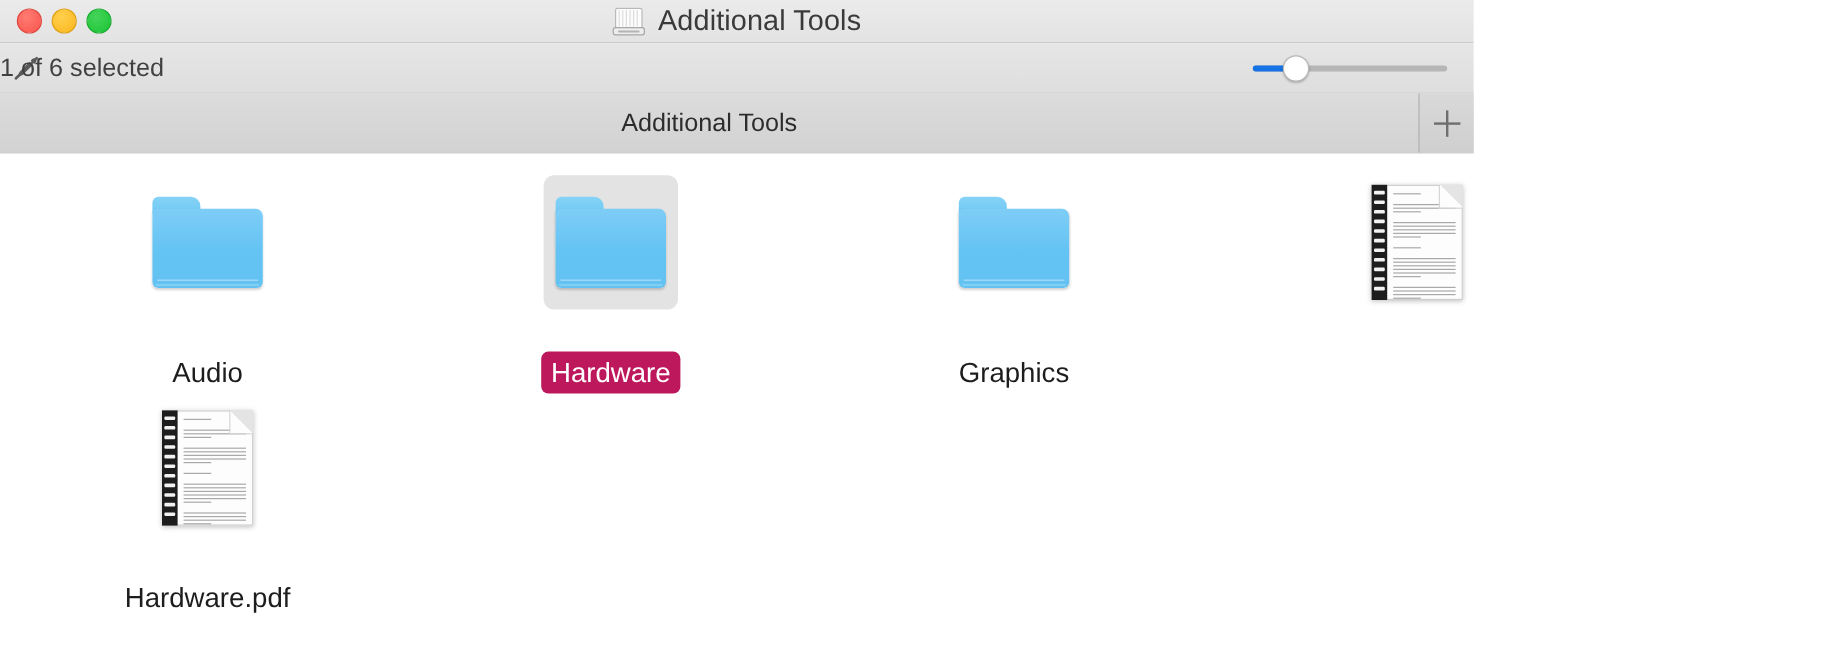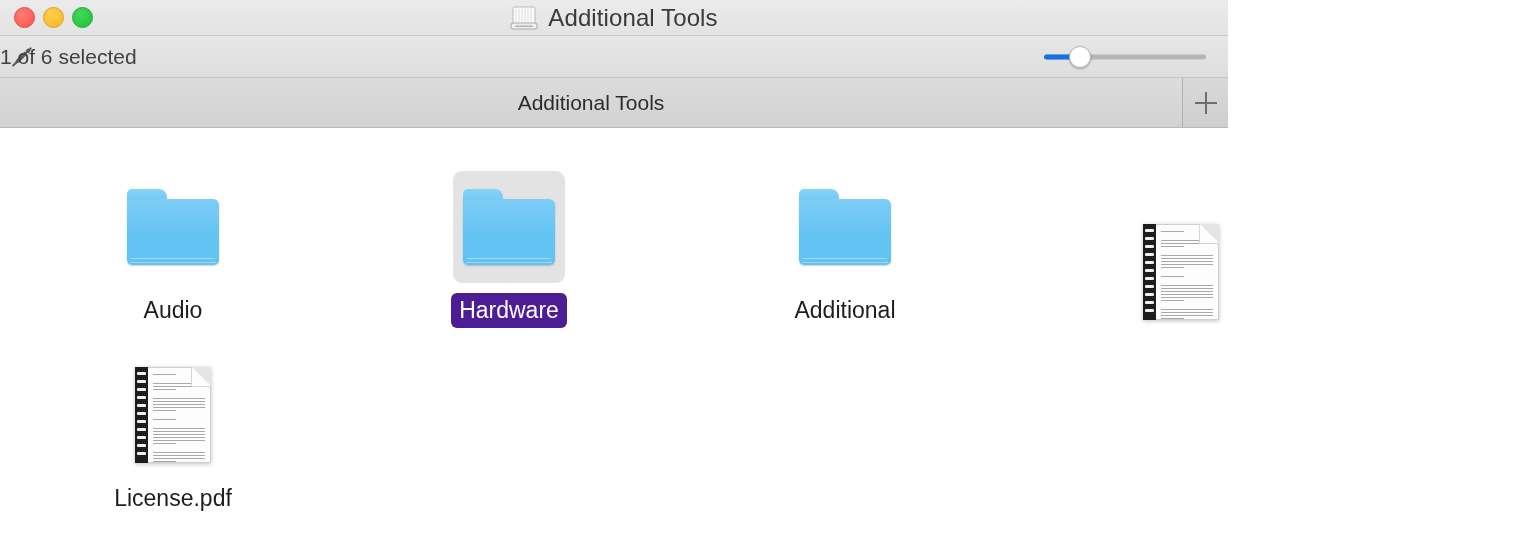--- a/index.html
+++ b/index.html
@@ -85,32 +85,32 @@
   
   .content{ flex:1; background:#ffffff; position:relative; padding:12px 0 0 0; overflow:hidden; }
   .grid{
     display:grid;
     grid-template-columns:repeat(4,336px);
     grid-auto-rows:188px;
     padding-left:5px;
   }
   .item{
     width:336px; display:flex; flex-direction:column; align-items:center;
-    justify-content:flex-end; padding-top:6px;
+    justify-content:space-between; padding-top:6px;
   }
   .icon-box{
     width:112px; height:112px; display:flex; align-items:center; justify-content:center;
     border-radius:9px; position:relative;
   }
   .item.selected .icon-box{ background:#e3e3e3; }
   .label{
     margin-top:10px; font-size:23px; color:#1d1d1d; line-height:1.35;
     padding:2px 8px; border-radius:6px; white-space:nowrap;
   }
-  .item.selected .label{ background:#4c1d95; color:#ffffff; }
+  .item.selected .label{ background:#be185d; color:#ffffff; }
 
   
   .folder{ width:92px; height:76px; position:relative; }
   .folder .tabtop{
     position:absolute; left:0; top:0; width:40px; height:14px;
     background:linear-gradient(to bottom,#86d3f7,#6fc9f4);
     border-radius:5px 8px 0 0;
   }
   .folder .body{
     position:absolute; left:0; top:10px; width:92px; height:66px;
@@ -240,21 +240,21 @@
         <span class="label">Hardware</span>
       </div>
 
       <div class="item">
         <span class="icon-box">
           <span class="folder">
               <span class="tabtop"></span>
               <span class="body"></span>
             </span>
         </span>
-        <span class="label">Additional</span>
+        <span class="label">Graphics</span>
       </div>
 
       <div class="item">
         <span class="icon-box">
           <span class="pdf">
             <span class="page"></span>
             <span class="lines">
               <span class="short"></span>
                 <span class="gap"></span>
               <span></span>
@@ -339,20 +339,20 @@
               <i style="top:37px"></i>
                 <i style="top:45px"></i>
                 <i style="top:53px"></i>
                 <i style="top:61px"></i>
               <i style="top:69px"></i>
                 <i style="top:77px"></i>
                 <i style="top:85px"></i>
             </span>
           </span>
         </span>
-        <span class="label">License.pdf</span>
+        <span class="label">Hardware.pdf</span>
       </div>
 
     </div>
 
   </div>
 
 </div>
 
 </body></html>

